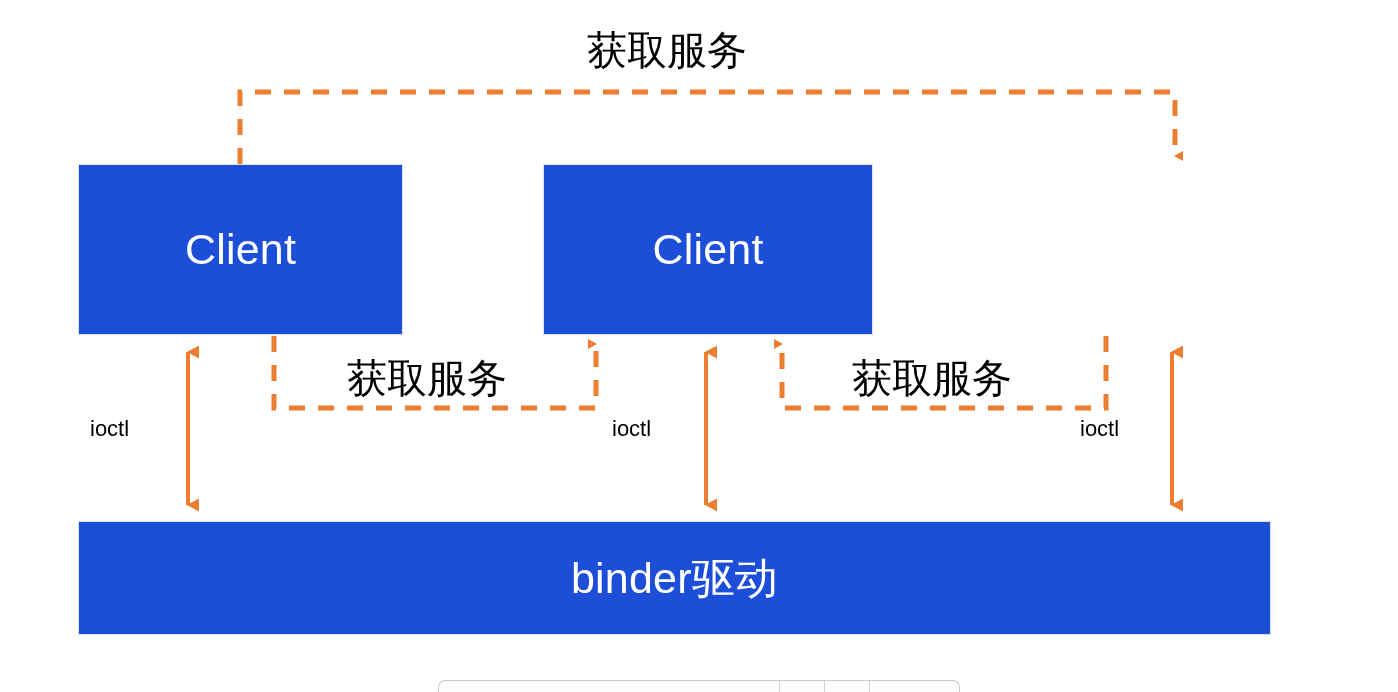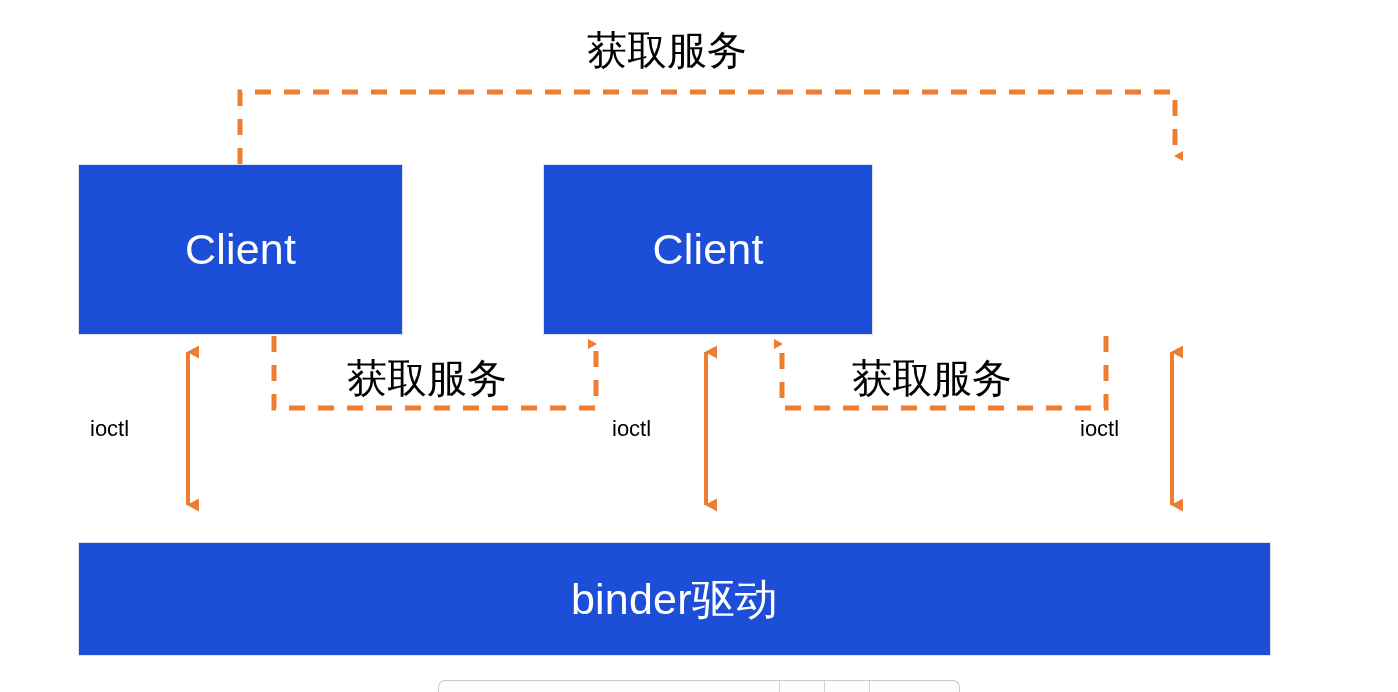--- a/index.html
+++ b/index.html
@@ -116,21 +116,21 @@
 
   <div class="node-box" style="left:78px; top:164px; width:325px; height:171px;">
     <span class="node-label">Client</span>
   </div>
 
   <div class="node-box" style="left:543px; top:164px; width:330px; height:171px;">
     <span class="node-label">Client</span>
   </div>
 
 
-  <div class="node-box" style="left:78px; top:542px; width:1193px; height:114px;">
+  <div class="node-box" style="left:78px; top:521px; width:1193px; height:114px;">
     <span class="node-label">binder驱动</span>
   </div>
 
   <div class="edge-label cjk" style="left:587px; top:30px;">获取服务</div>
 
   <div class="edge-label cjk" style="left:347px; top:358px;">获取服务</div>
 
   <div class="edge-label cjk" style="left:852px; top:358px;">获取服务</div>
 
   <div class="edge-label" style="left:90px; top:418px;">ioctl</div>

